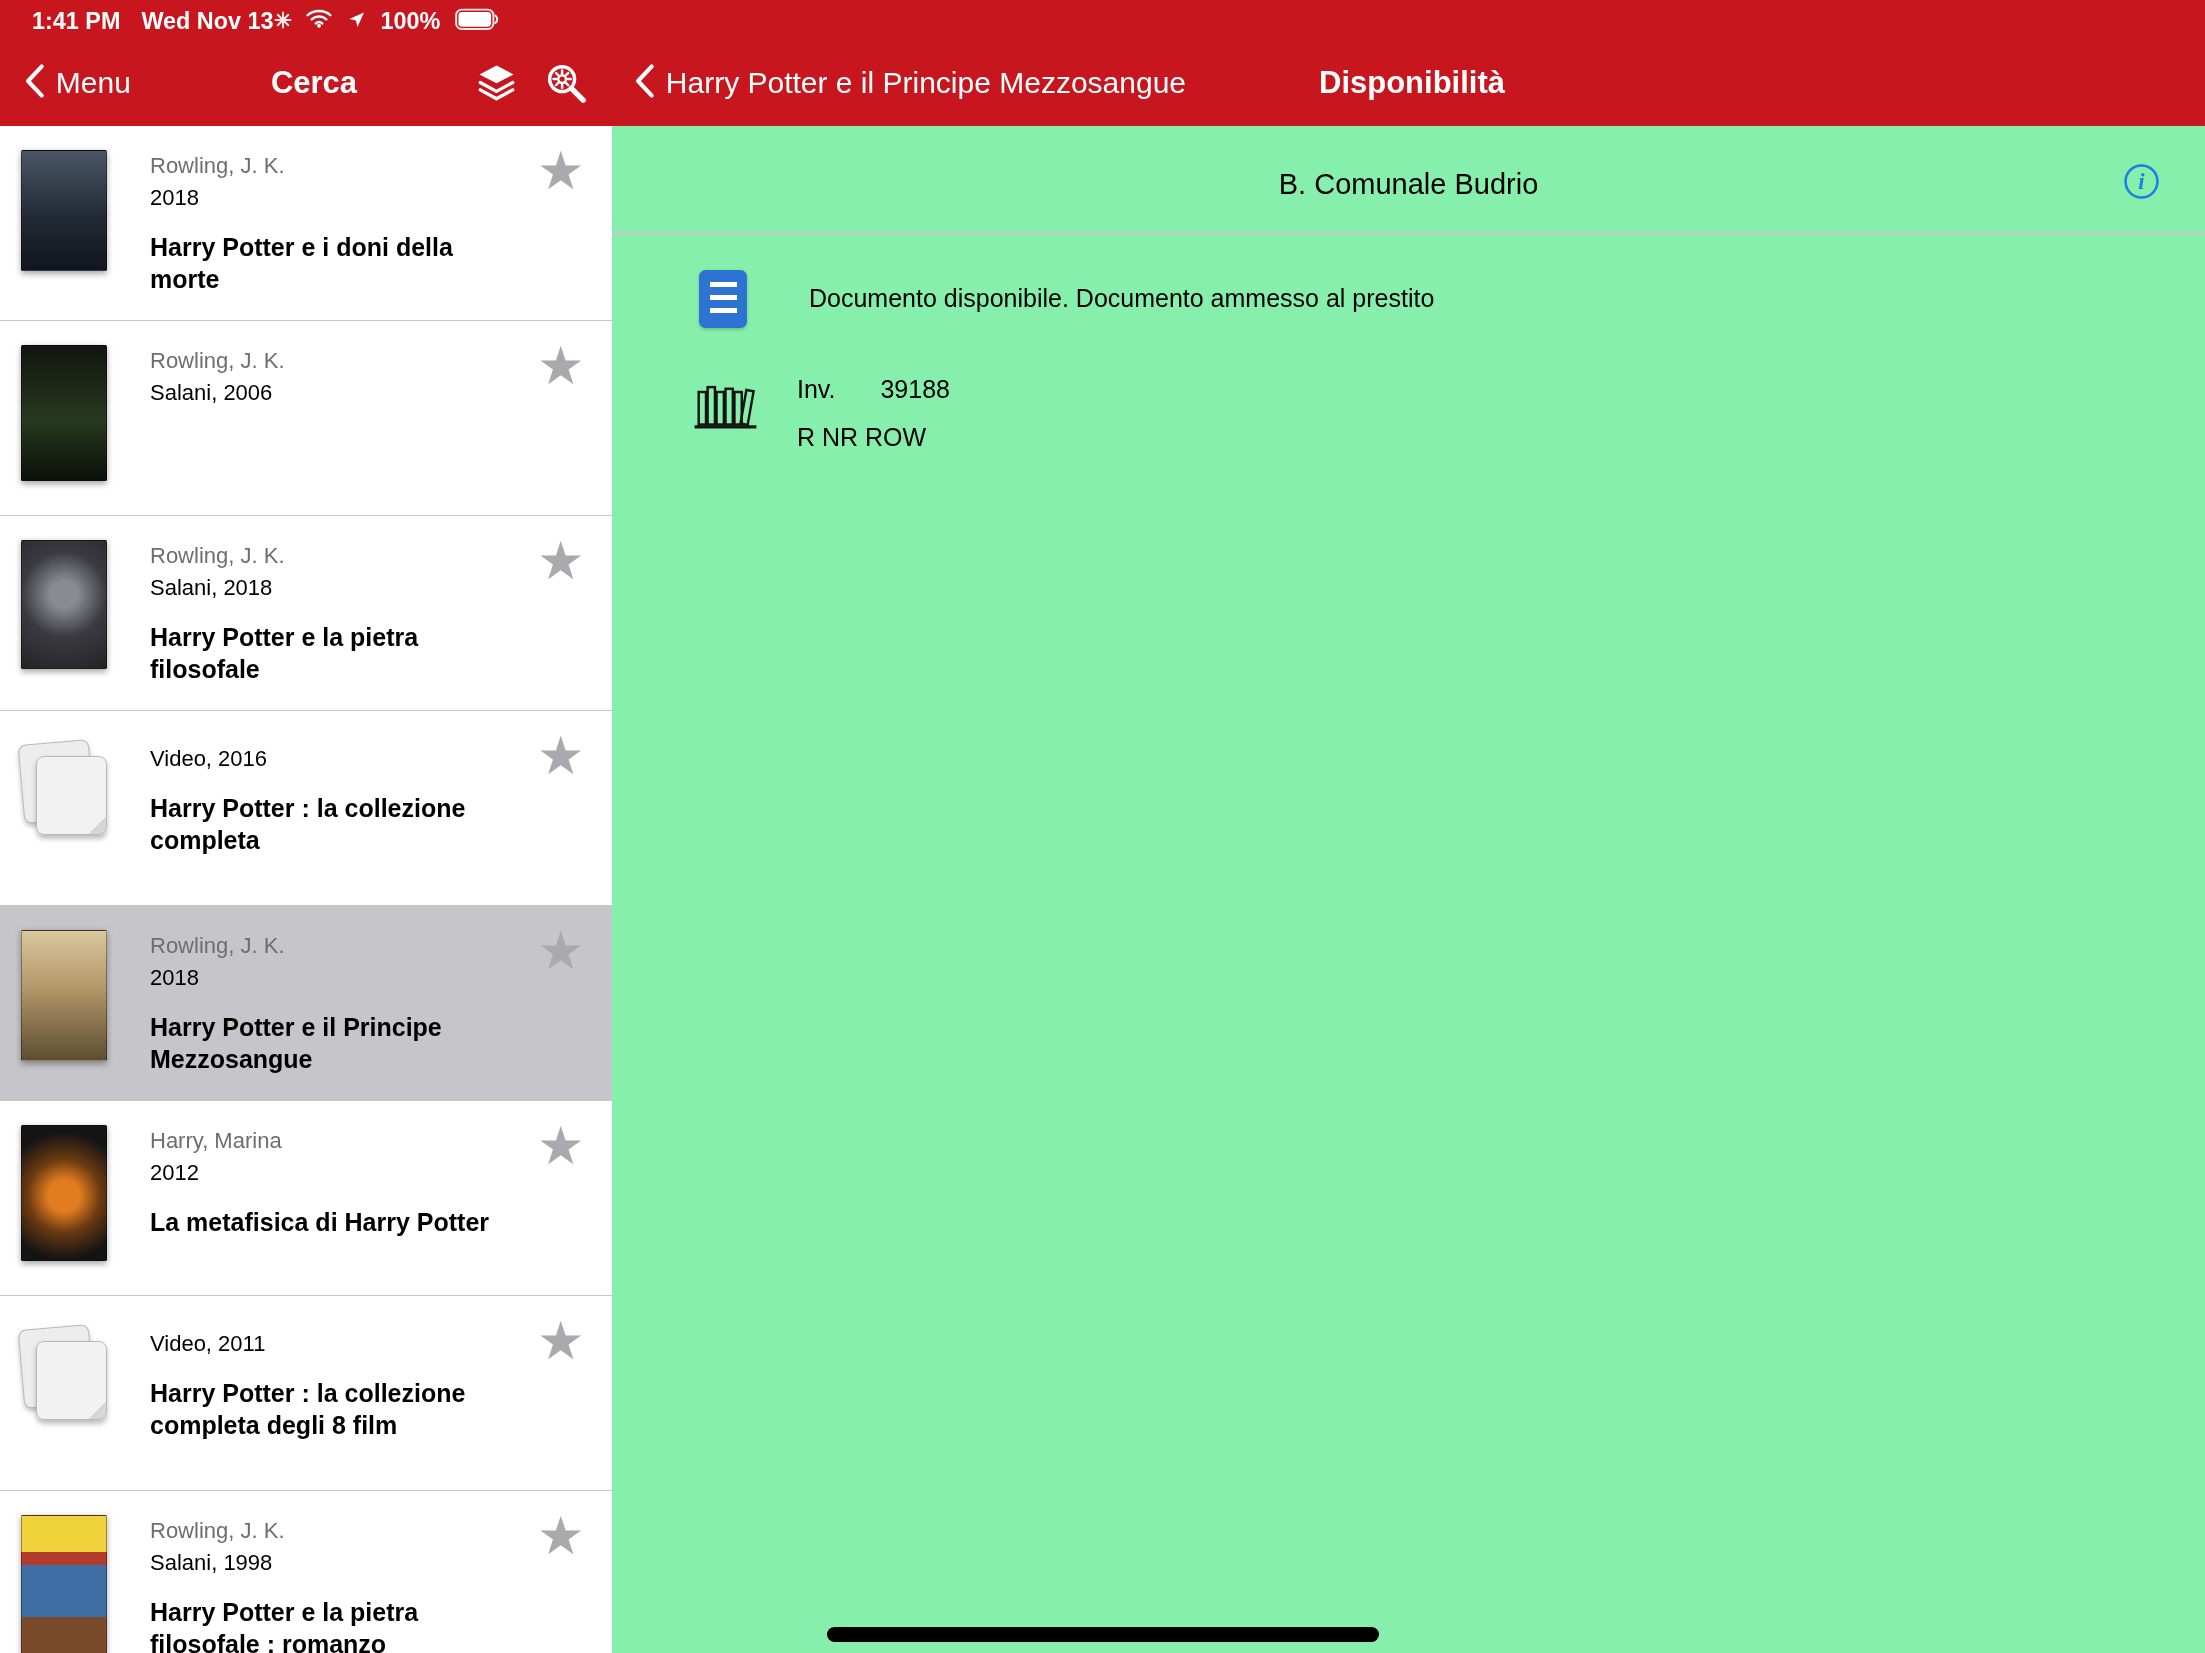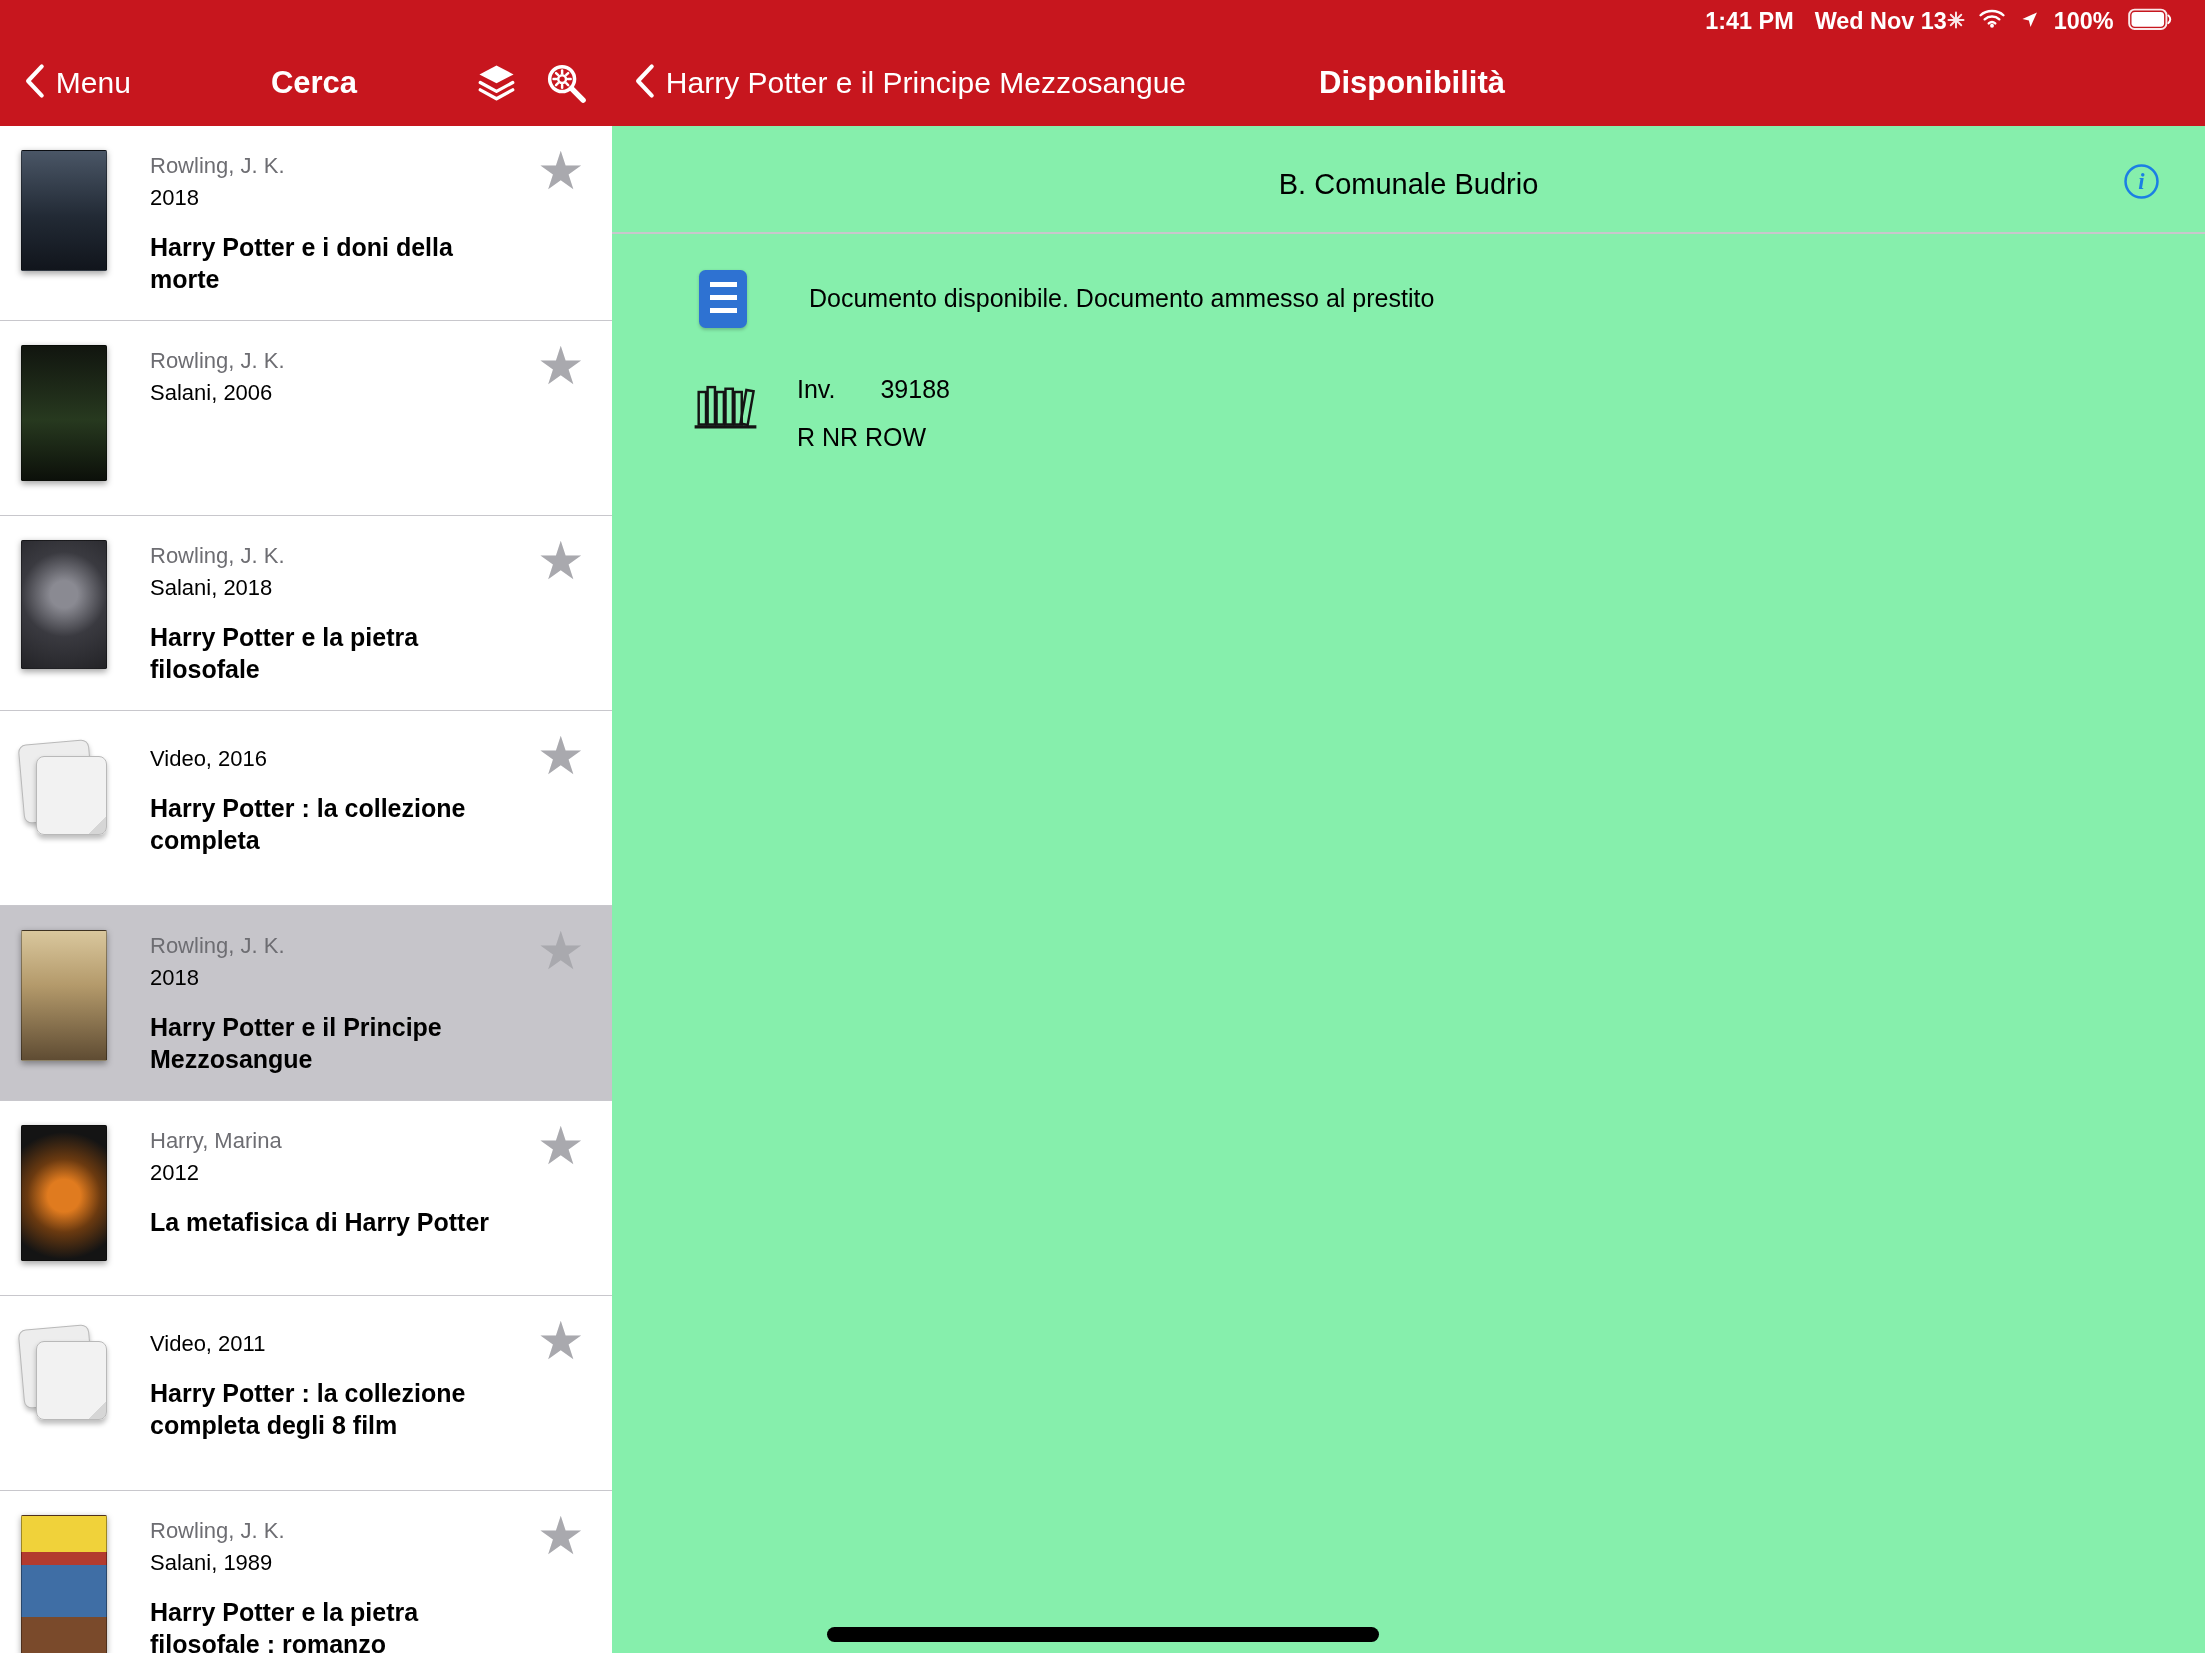--- a/index.html
+++ b/index.html
@@ -2,21 +2,21 @@
 <html style="font-size:13px"><head>
 <meta charset="utf-8">
 <style>
   * { box-sizing: border-box; margin: 0; padding: 0; }
   html,body { width:2205px; height:1653px; overflow:hidden; background:#fff;
     font-family:"Liberation Sans", sans-serif; -webkit-font-smoothing:antialiased; }
 
   
   .header { position:absolute; top:0; left:0; width:2205px; height:126px; background:#c7161e; color:#fff; z-index:5; }
   .status-bar { position:absolute; top:0; left:0; right:0; height:39px; display:flex; align-items:center;
-    justify-content:flex-end; padding:4.8px 32px 0 32px; font-size:23.4px; font-weight:bold; }
+    justify-content:flex-start; padding:4.8px 32px 0 32px; font-size:23.4px; font-weight:bold; }
   .status-left { display:flex; gap:21px; align-items:center; }
   .status-right { display:flex; gap:14.5px; align-items:center; }
   .nav-row { position:absolute; top:39px; left:9px; right:0; height:87px; display:flex; }
   .left-nav { position:relative; width:610px; height:100%; }
   .right-nav { position:relative; flex:1; height:100%; }
   .back-group { position:absolute; left:14.5px; top:0; height:100%; display:flex; align-items:center; gap:11.3px; cursor:pointer; white-space:nowrap; }
   .back-label { font-size:30px; color:#fff; }
   .nav-title { position:absolute; left:0; right:0; top:0; height:100%; display:flex; align-items:center; justify-content:center;
     font-size:31px; font-weight:bold; pointer-events:none; }
   .left-nav-icons { position:absolute; right:32px; top:0; height:100%; display:flex; align-items:center; gap:29px; }
@@ -254,21 +254,21 @@
     </div>
     <div class="fav-star">★</div>
   </div>
 
   <div class="result-row">
     <div class="thumb-wrap">
         <div class="cover cover-7"></div>
       </div>
     <div class="result-text">
       <div class="result-author">Rowling, J. K.</div>
-      <div class="result-meta">Salani, 1989</div>
+      <div class="result-meta">Salani, 1998</div>
       <div class="result-title">Harry Potter e la pietra filosofale : romanzo</div>
     </div>
     <div class="fav-star">★</div>
   </div>
 
 </div>
 
 <div class="detail-pane">
   <div class="library-row">
     <div class="library-name">B. Comunale Budrio</div>

